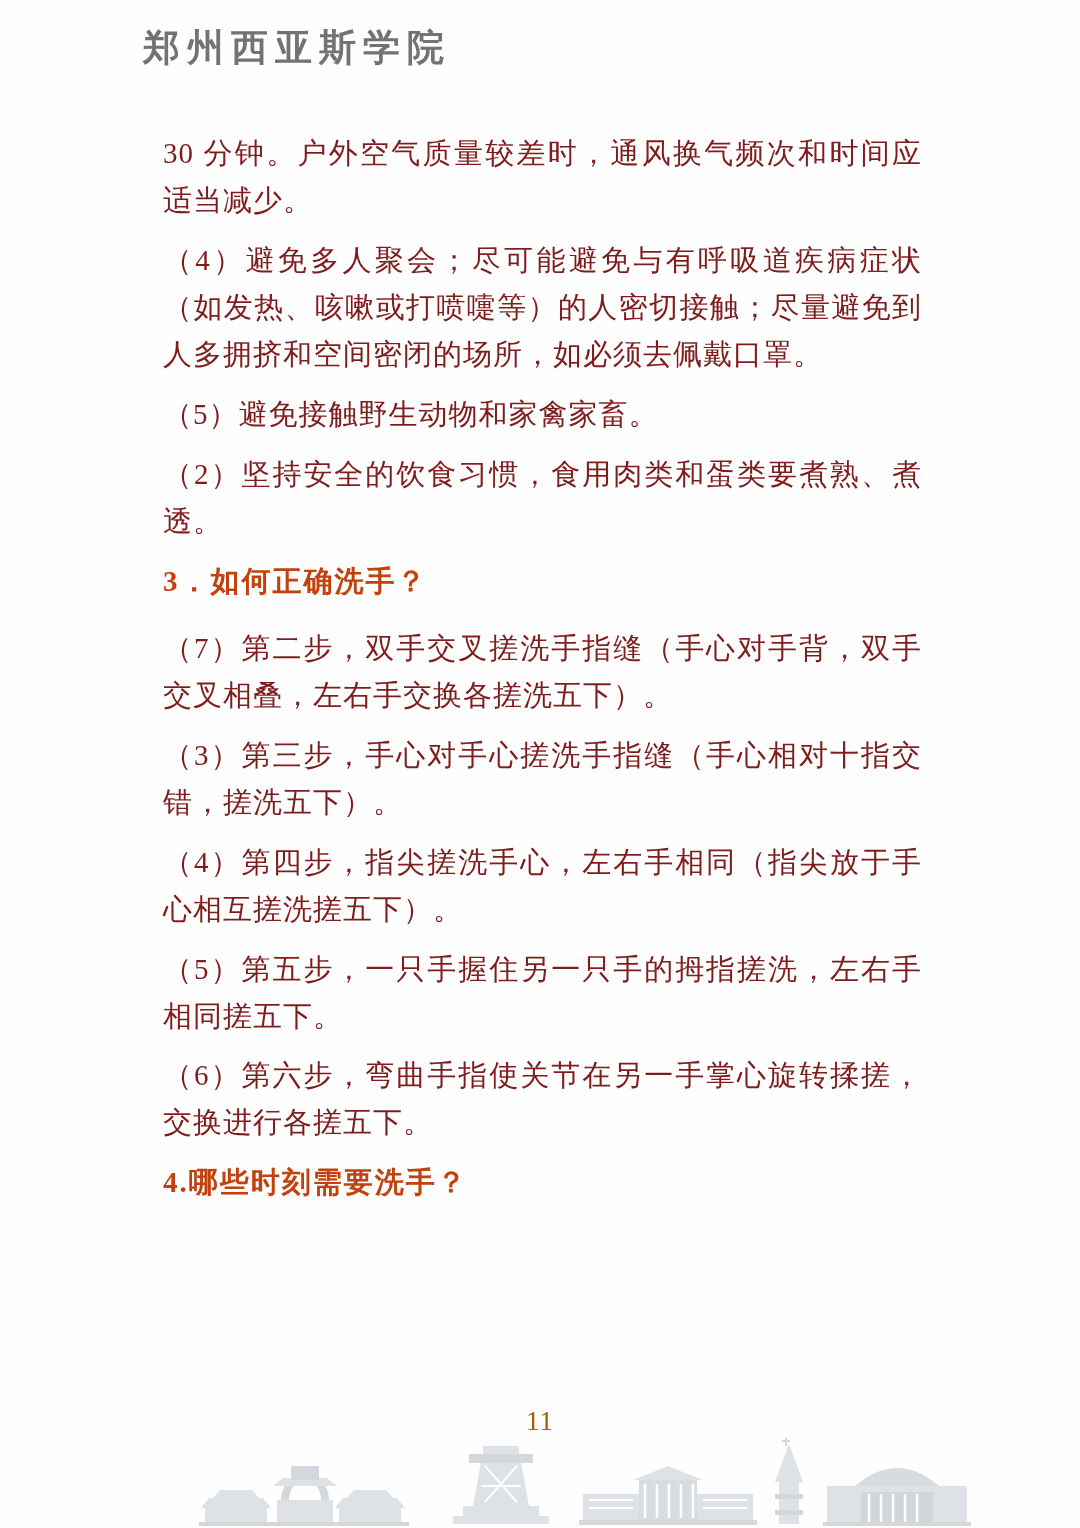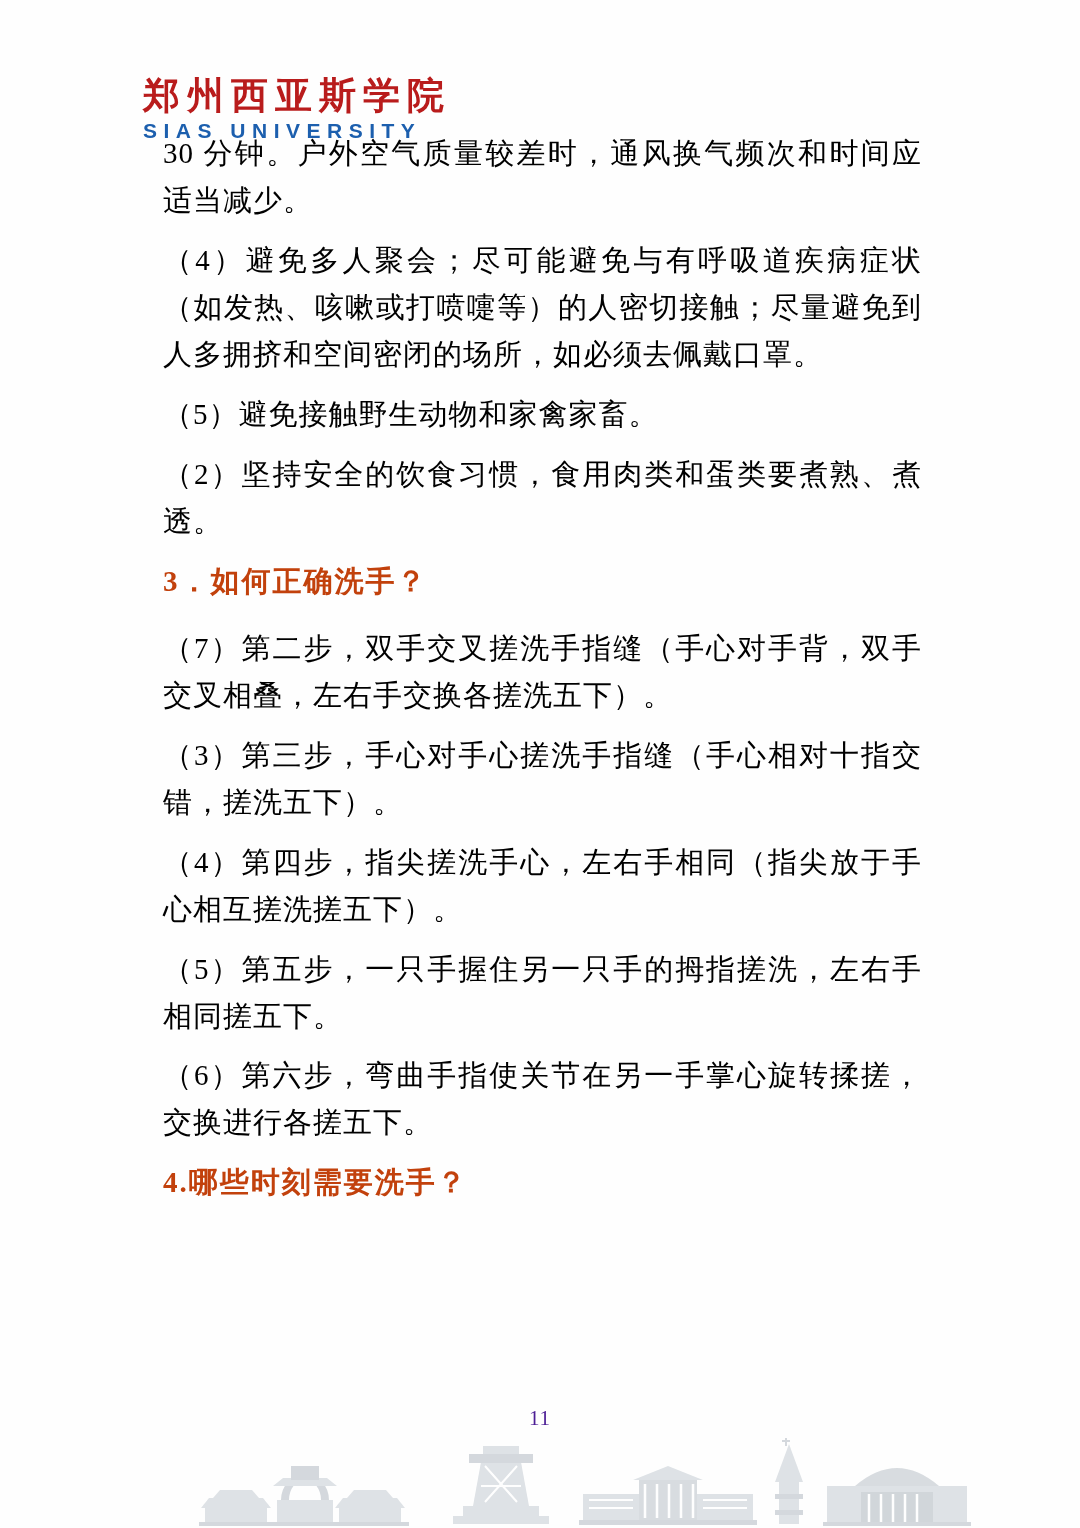--- a/index.html
+++ b/index.html
@@ -27,24 +27,23 @@
     align-items: center;
     gap: 10px;
   }
   .shield-wrap { width: 82px; height: 92px; }
   .wordmark { display: flex; flex-direction: column; justify-content: center; }
   .wordmark .cn {
     font-family: "Liberation Sans", "DejaVu Sans", sans-serif;
     font-weight: 700;
     font-size: 37px;
     letter-spacing: 7px;
-    color: #b91c1c;
+    color: #737373;
     line-height: 1.1;
     white-space: nowrap;
-    margin-top: 48px;
   }
   .wordmark .en {
     font-family: "Liberation Sans", "DejaVu Sans", sans-serif;
     font-weight: 700;
     font-size: 21px;
     letter-spacing: 6.5px;
     color: #1c5fae;
     margin-top: 2px;
     white-space: nowrap;
   }
@@ -55,21 +54,21 @@
     top: 130px;
     left: 0;
     right: 0;
     padding: 0 158px 0 163px;
   }
   .para {
     font-size: 29px;
     line-height: 1.62;
     text-align: justify;
     margin-bottom: 13px;
-    color: #000000;
+    color: #7f1d1d;
     letter-spacing: 1px;
   }
   .para.heading {
     font-weight: 700;
     color: #c2410c;
     text-align: left;
     margin-top: 4px;
     margin-bottom: 20px;
     letter-spacing: 2px;
   }
@@ -82,42 +81,41 @@
     right: 0;
     bottom: 0;
     height: 130px;
   }
   .page-number {
     position: absolute;
     top: 8px;
     left: 0;
     width: 100%;
     text-align: center;
-    font-size: 21px;
-    color: #4c1d95;
+    font-size: 27px;
+    color: #a16207;
     letter-spacing: 1px;
   }
   .skyline {
     position: absolute;
     bottom: 0;
     left: 55px;
     width: 960px;
     height: 92px;
     opacity: 0.95;
   }
 </style>
 </head>
 <body>
 
 <div class="page">
 
   <div class="header">
     <div class="wordmark">
       <div class="cn">郑州西亚斯学院</div>
-      <div class="en">SIAS UNIVERSITY</div>
     </div>
   </div>
 
   <div class="doc-body" id="doc-body">
       <p class="para body">30 分钟。户外空气质量较差时，通风换气频次和时间应适当减少。</p>
       <p class="para body">（4）避免多人聚会；尽可能避免与有呼吸道疾病症状（如发热、咳嗽或打喷嚏等）的人密切接触；尽量避免到人多拥挤和空间密闭的场所，如必须去佩戴口罩。</p>
       <p class="para body">（5）避免接触野生动物和家禽家畜。</p>
       <p class="para body">（2）坚持安全的饮食习惯，食用肉类和蛋类要煮熟、煮透。</p>
       <p class="para heading">3．如何正确洗手？</p>
       <p class="para body">（7）第二步，双手交叉搓洗手指缝（手心对手背，双手交叉相叠，左右手交换各搓洗五下）。</p>

